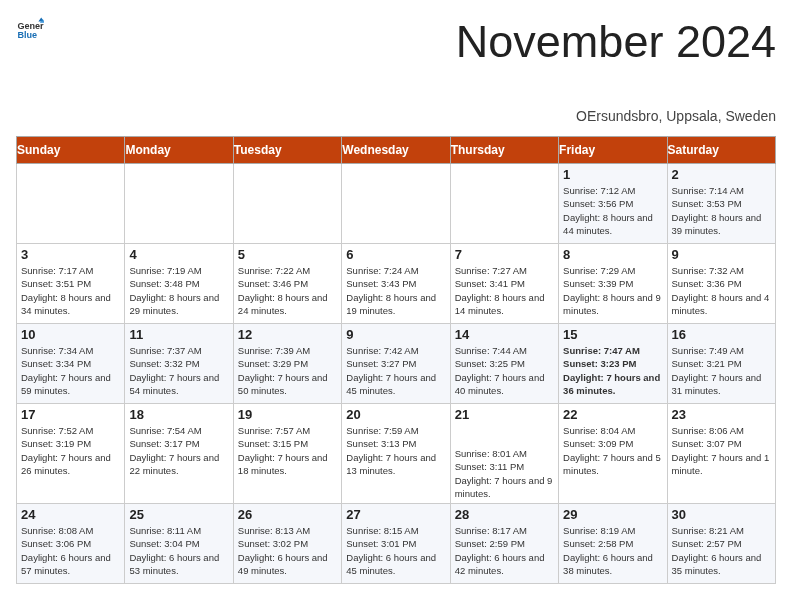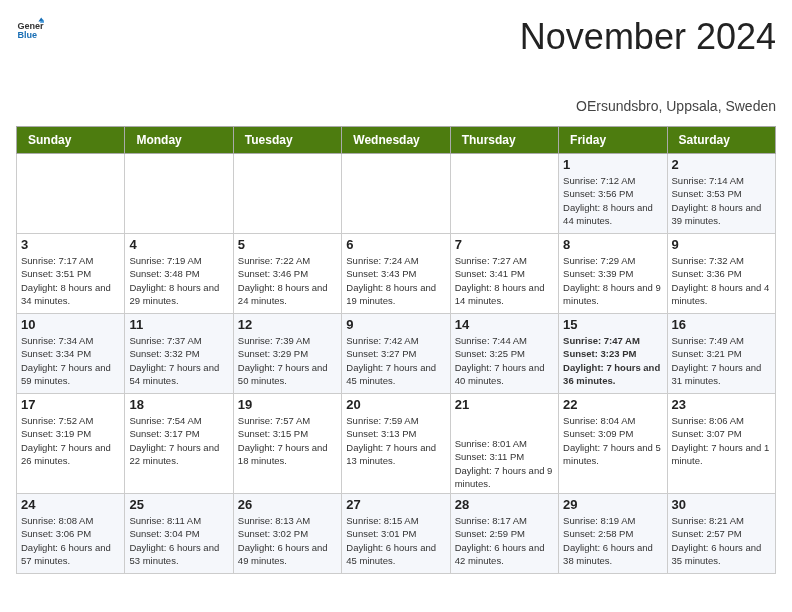--- a/index.html
+++ b/index.html
@@ -22,40 +22,40 @@
       gap: 4px;
     }
     .logo-icon {
       width: 28px;
       height: 28px;
     }
     .title-block {
       text-align: right;
     }
     .month-title {
-      font-size: 36px;
+      font-size: 45px;
       font-weight: normal;
       color: #222;
     }
     .location-title {
       font-size: 14px;
       color: #444;
       margin-top: 40px;
     }
     table {
       width: 100%;
       border-collapse: collapse;
       table-layout: fixed;
     }
     thead tr th {
-      background: #4d7c0f;
+      background: #c2410c;
       color: #fff;
       font-size: 12px;
       font-weight: bold;
-      padding: 6px 11px;
+      padding: 6px 0;
       text-align: left;
       border: 1px solid #aaa;
     }
     tbody tr td {
       vertical-align: top;
       border: 1px solid #ccc;
       padding: 3px 4px;
       font-size: 10px;
       color: #333;
       height: 80px;

